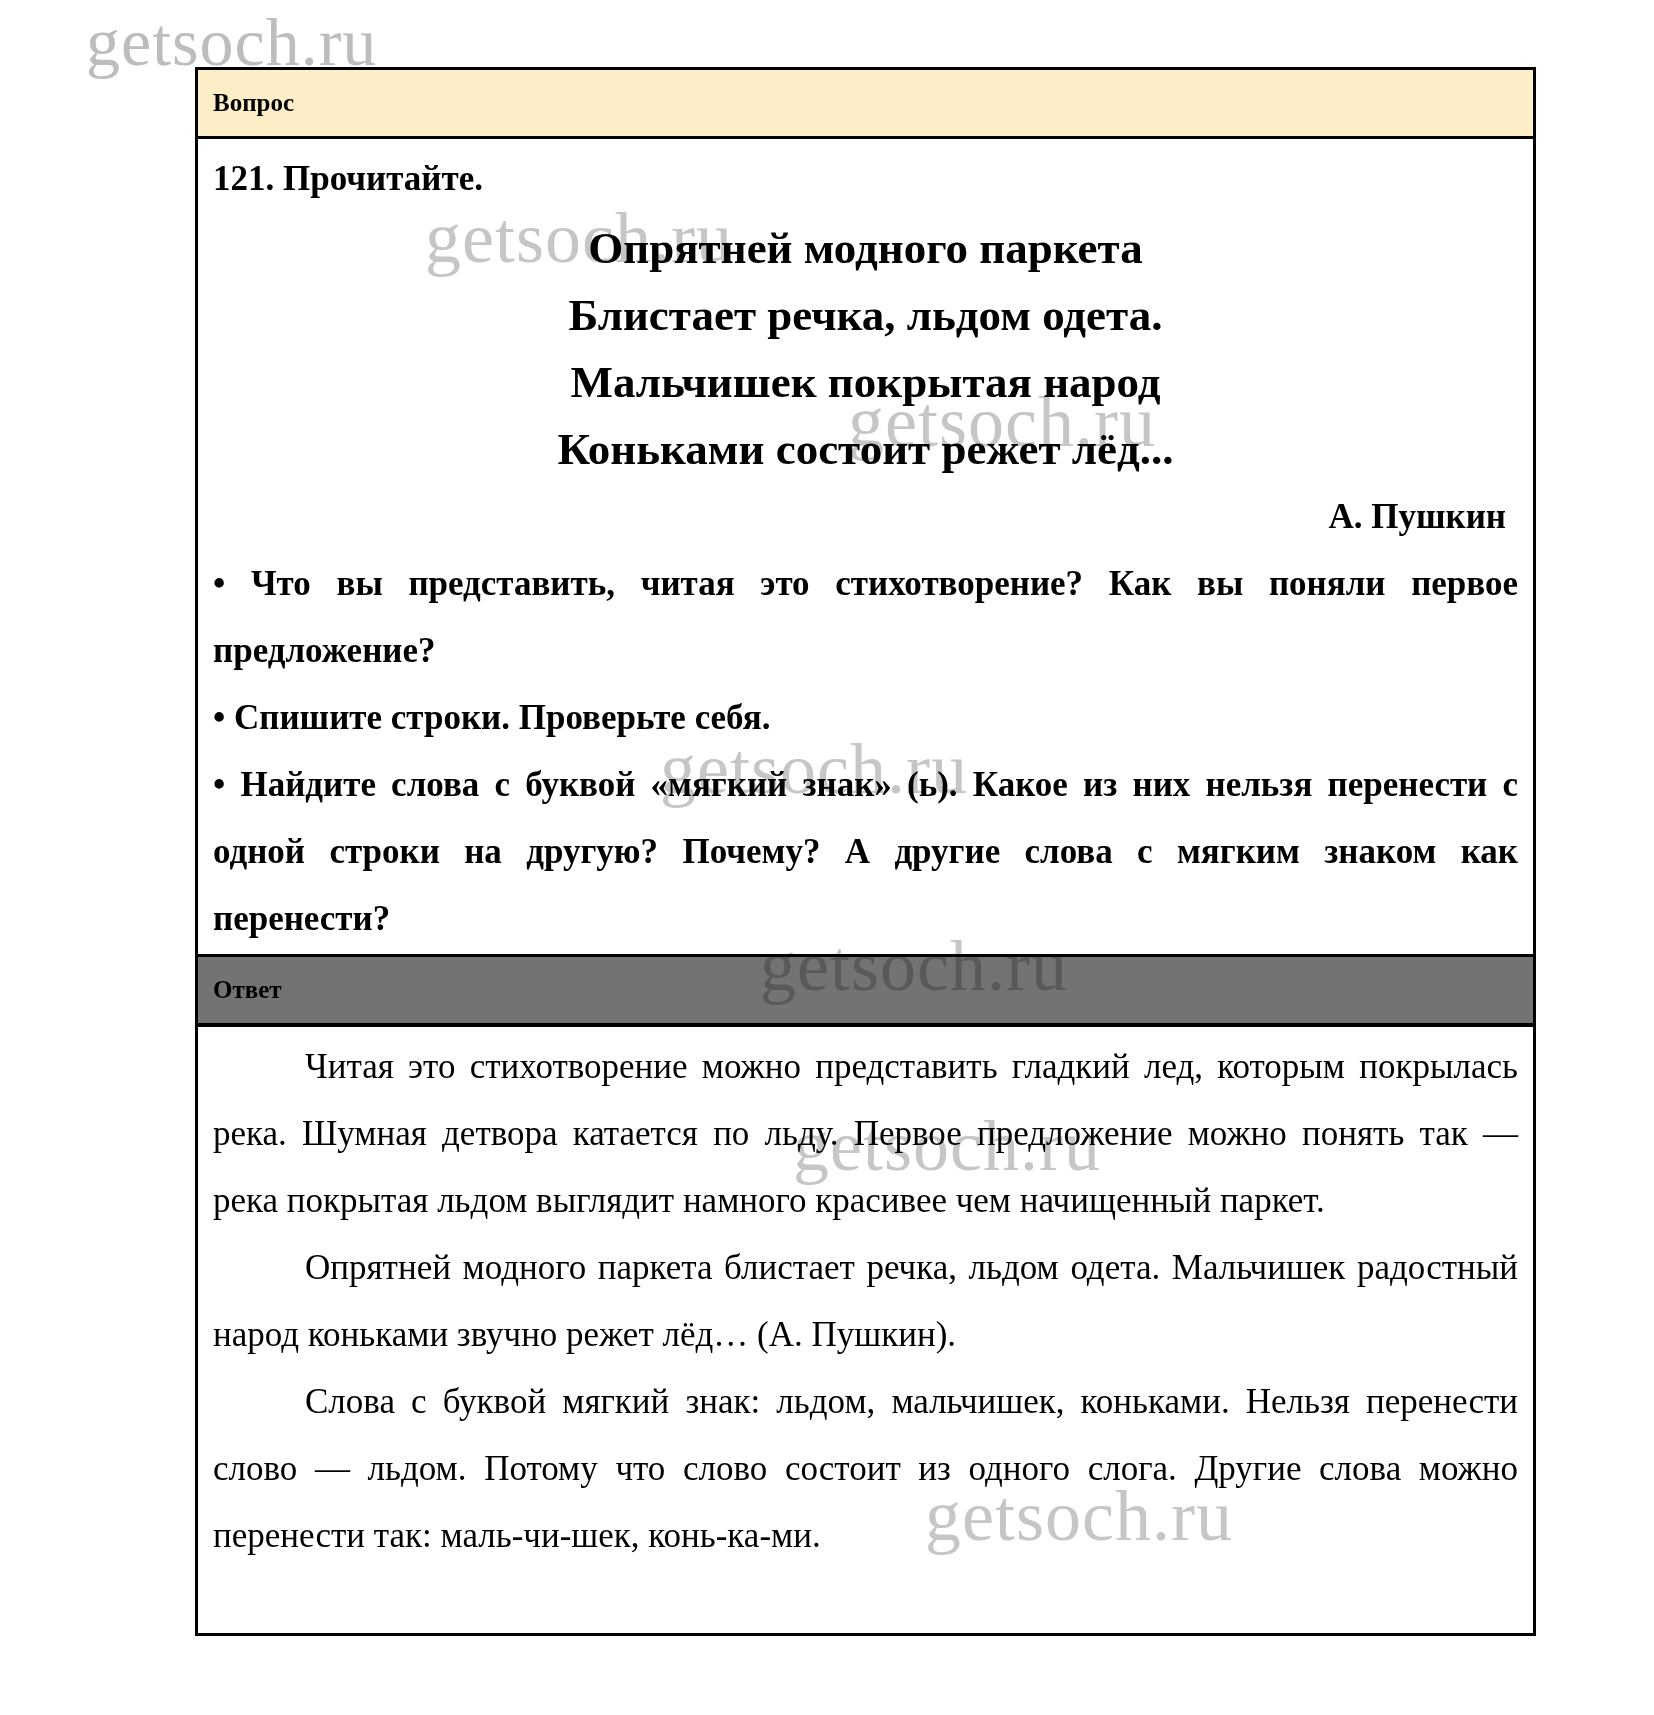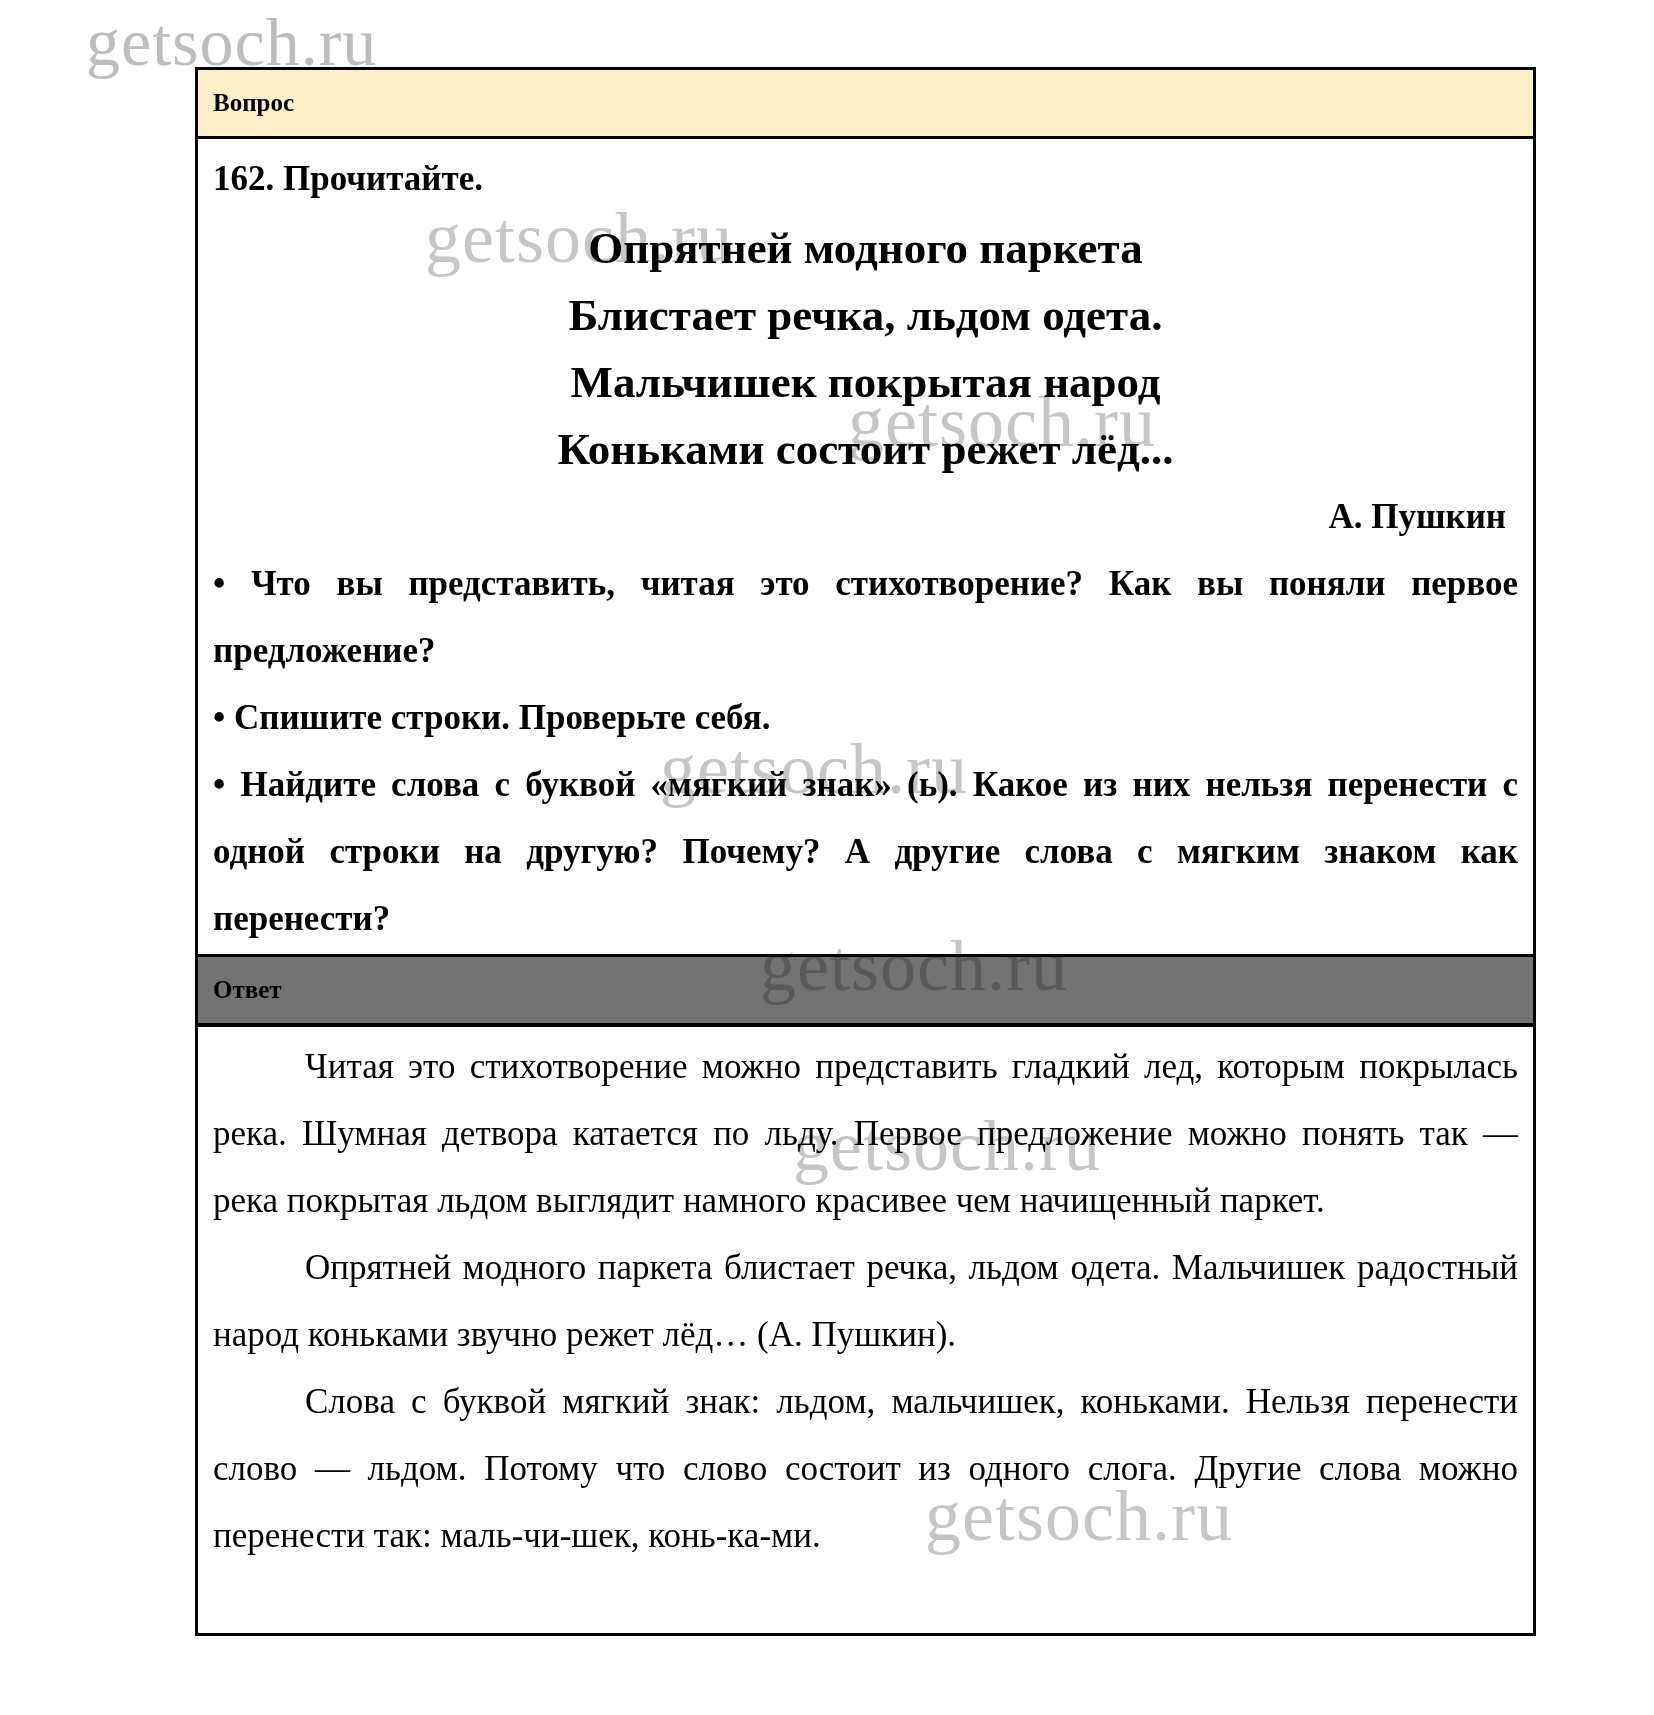--- a/index.html
+++ b/index.html
@@ -77,21 +77,21 @@
 <span class="wm wm4">getsoch.ru</span>
 <span class="wm wm5">getsoch.ru</span>
 <span class="wm wm6">getsoch.ru</span>
 <span class="wm wm7">getsoch.ru</span>
 
 <div class="sheet">
 
   <div class="hdr hdr-q">Вопрос</div>
 
   <div class="cell cell-q">
-    <p class="task-intro">162. Прочитайте.</p>
+    <p class="task-intro">121. Прочитайте.</p>
 
     <div class="poem">
       <p>Опрятней модного паркета</p>
       <p>Блистает речка, льдом одета.</p>
       <p>Мальчишек покрытая народ</p>
       <p>Коньками состоит режет лёд...</p>
     </div>
 
     <p class="poem-author">А. Пушкин</p>
 

